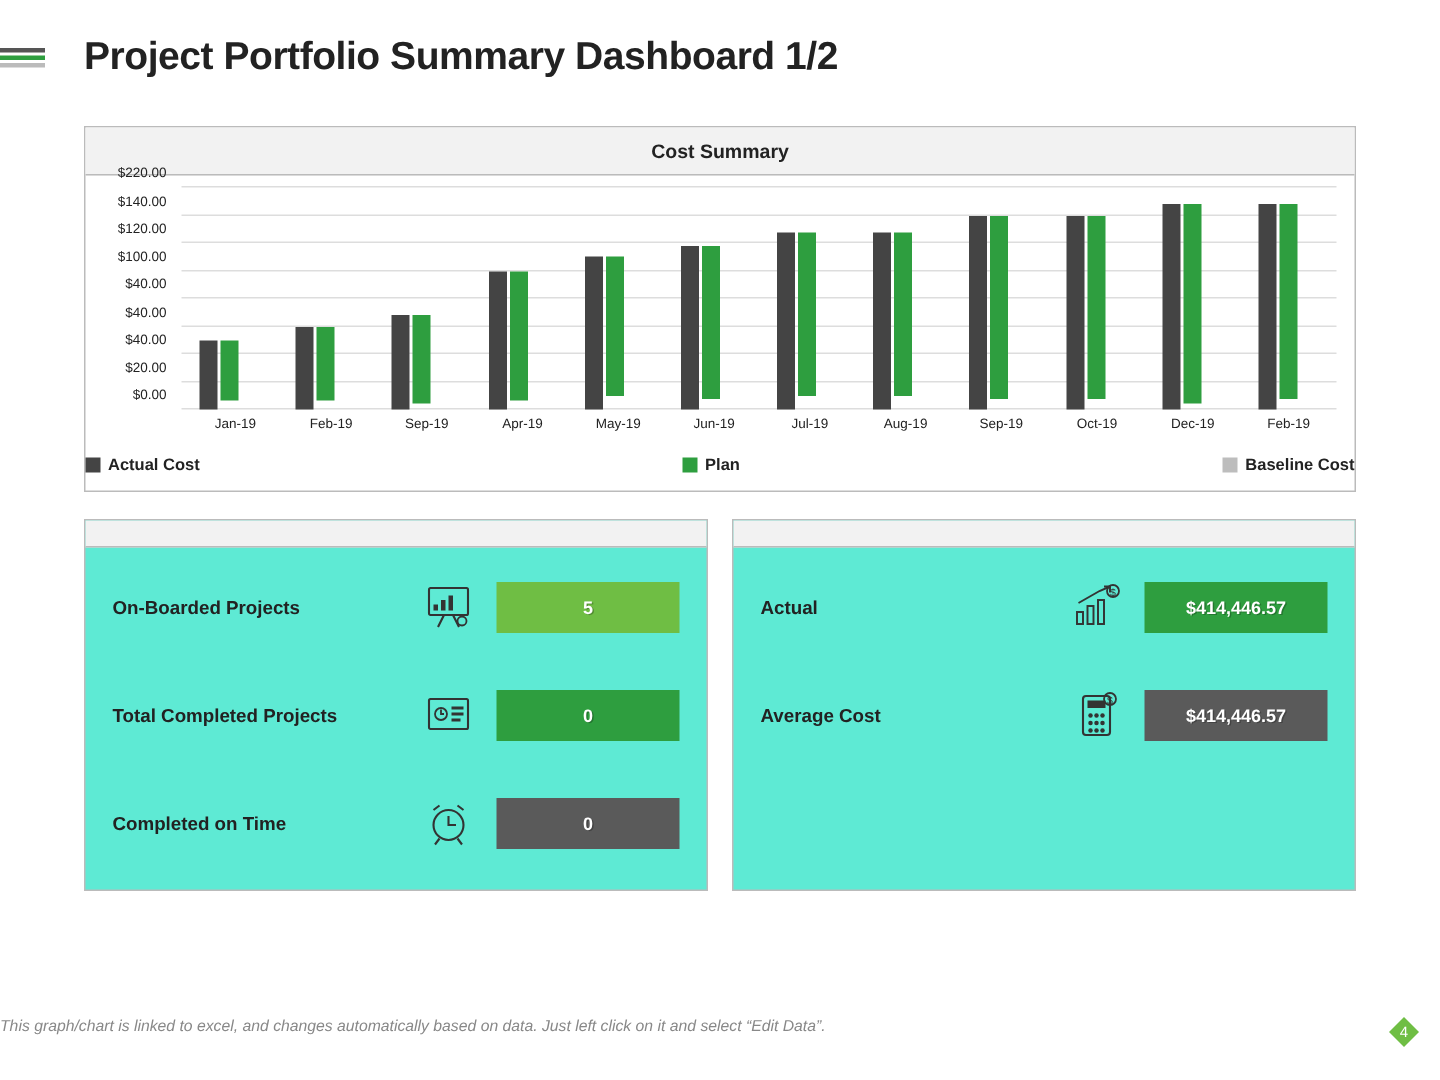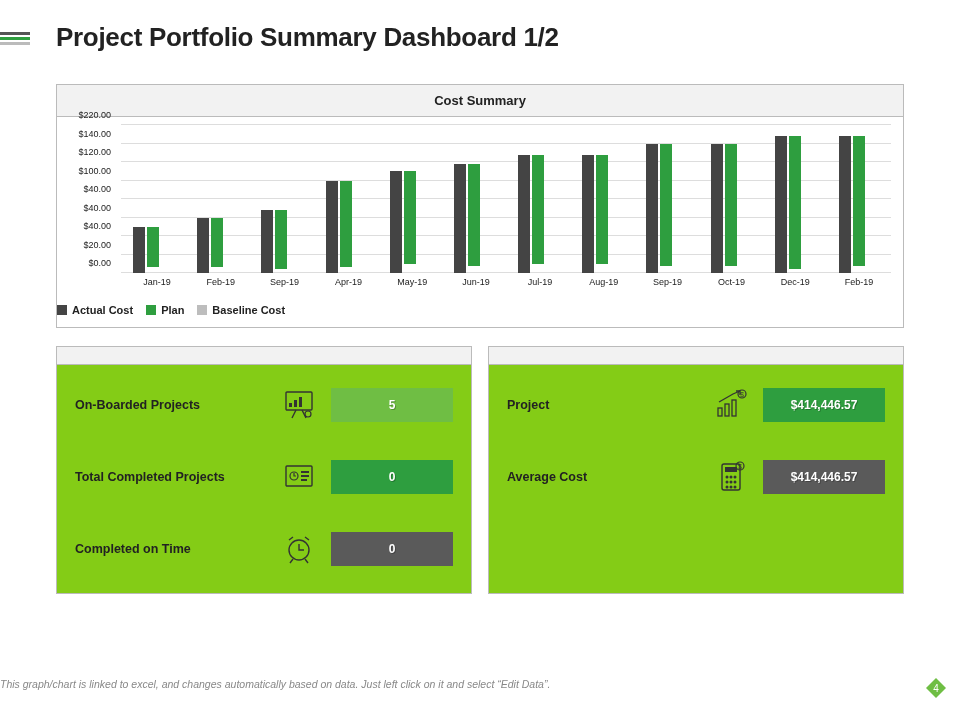--- a/index.html
+++ b/index.html
@@ -21,26 +21,26 @@
 .y-label { position: absolute; right: 6px; font-size: 9px; color: #222; transform: translateY(-50%); }
 .gridline { position: absolute; left: 0; right: 0; height: 1px; background: #ddd; }
 .x-labels { position: absolute; left: 68px; right: 12px; bottom: 6px; height: 12px; }
 .x-label { position: absolute; font-size: 9px; color: #222; transform: translateX(-50%); white-space: nowrap; }
 .bar-group { position: absolute; bottom: 0; display: flex; gap: 2px; transform: translateX(-50%); }
 .bar { width: 12px; }
 .bar.actual { background: #444; }
 .bar.plan { background: #2e9e3f; }
 .bar.baseline { background: #bdbdbd; }
 
-.legend { height: 30px; display: flex; align-items: center; justify-content: flex-start; gap: 13px; font-size: 11px; color: #222; font-weight: 700; }
+.legend { height: 30px; display: flex; align-items: center; justify-content: space-between; gap: 28px; font-size: 11px; color: #222; font-weight: 700; }
 .legend-item { display: flex; align-items: center; gap: 5px; }
 .legend-swatch { width: 10px; height: 10px; }
 
 .metrics-row { position: absolute; left: 56px; top: 346px; width: 848px; display: flex; gap: 16px; }
-.metric-card { flex: 1; border: 1px solid #bbb; background: #84cc16; }
+.metric-card { flex: 1; border: 1px solid #bbb; background: #5eead4; }
 .metric-card-header { height: 18px; background: #f2f2f2; border-bottom: 1px solid #bbb; }
 .metric-card-body { padding: 18px 18px 22px 18px; display: flex; flex-direction: column; gap: 28px; }
 .metric-row { display: flex; align-items: center; height: 44px; }
 .metric-label { flex: 1; font-size: 12.5px; font-weight: 700; color: #222; }
 .metric-icon { width: 36px; height: 36px; margin-right: 14px; display: flex; align-items: center; justify-content: center; }
 .metric-icon svg { width: 34px; height: 34px; }
 .metric-value { width: 122px; height: 34px; display: flex; align-items: center; justify-content: center; font-size: 12px; font-weight: 700; color: #fff; text-shadow: 1px 1px 0 rgba(0,0,0,0.25); }
 .pill-bright { background: #6fbe44; }
 .pill-green { background: #2e9e3f; }
 .pill-gray  { background: #5a5a5a; }
@@ -204,21 +204,21 @@
             </svg>
           </div>
           <div class="metric-value pill-gray">0</div>
         </div>
       </div>
   </div>
   <div class="metric-card">
     <div class="metric-card-header"></div>
     <div class="metric-card-body" id="right-metrics">
         <div class="metric-row">
-          <div class="metric-label">Project</div>
+          <div class="metric-label">Actual</div>
           <div class="metric-icon">
             <svg viewBox="0 0 34 34">
               <use href="#ic-bar-growth"></use>
             </svg>
           </div>
           <div class="metric-value pill-green">$414,446.57</div>
         </div>
         <div class="metric-row">
           <div class="metric-label">Average Cost</div>
           <div class="metric-icon">

